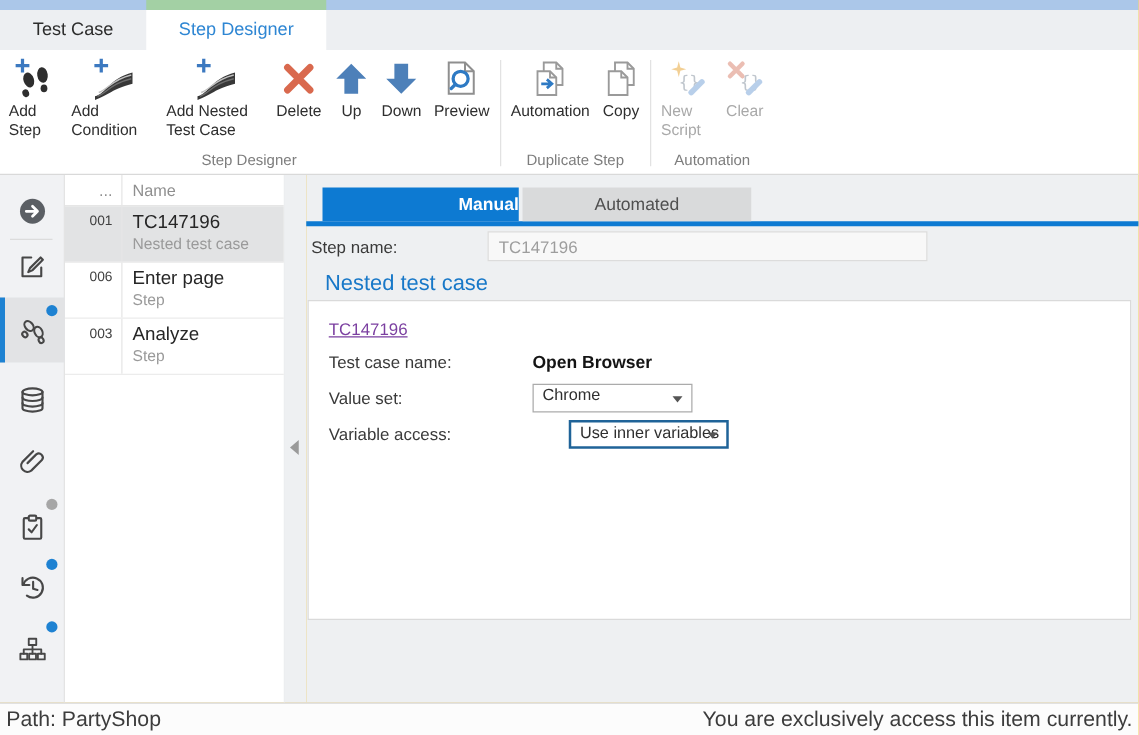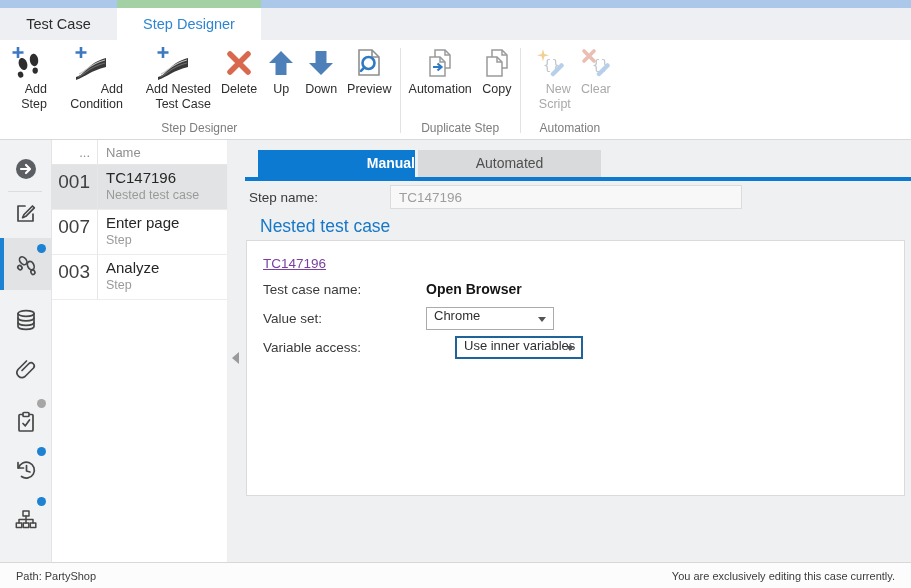--- a/index.html
+++ b/index.html
@@ -16,21 +16,21 @@
   .apptab.t-testcase { left:0; width:117px; color:#2c2c2c; }
   .apptab.t-stepdesigner { left:117px; width:144px; background:#fff; color:#2e86d3; }
   
   .ribbon { position:absolute; top:40px; left:0; width:911px; height:100px; background:#fff;
             border-bottom:1px solid #d9d9d9; display:flex; padding-left:2px; }
   .rgroup { display:flex; flex-direction:column; }
   .rgroup-buttons { display:flex; align-items:flex-start; flex:1; }
   .rgroup-label { text-align:center; font-size:12px; color:#7d7d7d; padding-bottom:4px; white-space:nowrap; }
   .rbtn { display:flex; flex-direction:column; align-items:center; padding:5px 5px 0; cursor:default; }
   .ric { height:36px; display:flex; align-items:center; justify-content:center; }
-  .rlb { font-size:12.5px; color:#2e2e2e; line-height:1.18; text-align:right; margin-top:1px; }
+  .rlb { font-size:12.5px; color:#2e2e2e; line-height:1.18; text-align:left; margin-top:1px; }
   .rbtn.disabled .rlb { color:#a9a9a9; }
   .rbtn.disabled .ric { opacity:.55; }
   .w36{width:40px;} .w64{width:66px;} .w76{width:78px;} .w42{width:42px;}
   .rsep { width:1px; background:#e2e2e2; margin:8px 3px 6px; }
   
   .main { position:absolute; top:140px; left:0; width:911px; height:422px; }
   
   .sidebar { position:absolute; top:0; left:0; width:52px; height:422px; background:#f1f2f4;
              border-right:1px solid #e4e4e4; }
   .side-item { position:absolute; left:0; width:52px; display:flex; align-items:center; justify-content:center; cursor:default; }
@@ -41,21 +41,21 @@
   .badge.blue { background:#1e82d2; } .badge.gray { background:#a6a6a6; }
   .sicon { stroke:#474747; fill:none; stroke-width:1.7; stroke-linecap:round; stroke-linejoin:round; }
   
   .steplist { position:absolute; top:0; left:52px; width:176px; height:422px; background:#fff;
               border-right:1px solid #eceef0; }
   .sl-header { display:flex; height:25px; border-bottom:1px solid #e6e6e6; color:#8f8f8f; font-size:13px; }
   .sl-c1 { width:46px; border-right:1px solid #e6e6e6; display:flex; justify-content:flex-end; padding-right:7px; }
   .sl-c2 { flex:1; padding-left:8px; }
   .sl-header .sl-c1, .sl-header .sl-c2 { align-items:center; display:flex; }
   .sl-row { display:flex; height:45px; border-bottom:1px solid #ececec; cursor:default; }
-  .sl-row .sl-c1 { padding-top:6px; color:#3f3f3f; font-size:19px; }
+  .sl-row .sl-c1 { padding-top:6px; color:#3f3f3f; font-size:11px; }
   .sl-row .sl-c2 { padding-top:4px; }
   .sl-row.selected { background:#e2e3e4; }
   .sl-title { font-size:15px; color:#262626; line-height:1.25; }
   .sl-sub { font-size:12.5px; color:#9a9a9a; }
   
   .splitter { position:absolute; top:0; left:228px; width:17px; height:422px; background:#eef0f2; }
   .collapse-arrow { position:absolute; top:212px; left:4px; width:0; height:0;
     border-top:6px solid transparent; border-bottom:6px solid transparent; border-right:7px solid #9a9a9a; cursor:pointer; }
   
   .rightpanel { position:absolute; top:0; left:245px; width:666px; height:422px; background:#eef0f2; }
@@ -77,21 +77,21 @@
   .fbold { font-weight:bold; font-size:14px; color:#141414; }
   .dropdown { position:relative; width:128px; height:23px; border:1px solid #ababab; background:#fff;
     display:flex; align-items:flex-start; padding-left:7px; font-size:13px; color:#2f2f2f; cursor:default; }
   .dropdown.focused { border:2px solid #1f6398; }
   .caret { position:absolute; right:7px; top:9px; width:0; height:0;
     border-left:4px solid transparent; border-right:4px solid transparent; border-top:5px solid #555; }
   .dropdown.focused .caret { top:8px; }
   
   .statusbar { position:absolute; top:562px; left:0; width:911px; height:26px; background:#fcfcfc;
     border-top:1px solid #d8d8d8; display:flex; align-items:center; justify-content:space-between;
-    padding:0 16px; font-size:11px; color:#3c3c3c; }
+    padding:0 5px; font-size:17px; color:#3c3c3c; }
 </style>
 </head>
 <body>
 
 <div id="app">
 
   <div class="topstrip">
     <div class="topstrip-green"></div>
   </div>
 
@@ -312,21 +312,21 @@
         <div class="sl-c2">Name</div>
       </div>
       <div class="sl-row selected">
         <div class="sl-c1">001</div>
         <div class="sl-c2">
           <div class="sl-title">TC147196</div>
           <div class="sl-sub">Nested test case</div>
         </div>
       </div>
       <div class="sl-row">
-        <div class="sl-c1">007</div>
+        <div class="sl-c1">006</div>
         <div class="sl-c2">
           <div class="sl-title">Enter page</div>
           <div class="sl-sub">Step</div>
         </div>
       </div>
       <div class="sl-row">
         <div class="sl-c1">003</div>
         <div class="sl-c2">
           <div class="sl-title">Analyze</div>
           <div class="sl-sub">Step</div>
@@ -372,16 +372,16 @@
             <span>Use inner variables</span>
             <span class="caret"></span>
           </div>
         </div>
       </div>
     </div>
   </div>
 
   <div class="statusbar">
     <span>Path: PartyShop</span>
-    <span>You are exclusively editing this case currently.</span>
+    <span>You are exclusively access this item currently.</span>
   </div>
 
 </div>
 
 </body></html>

